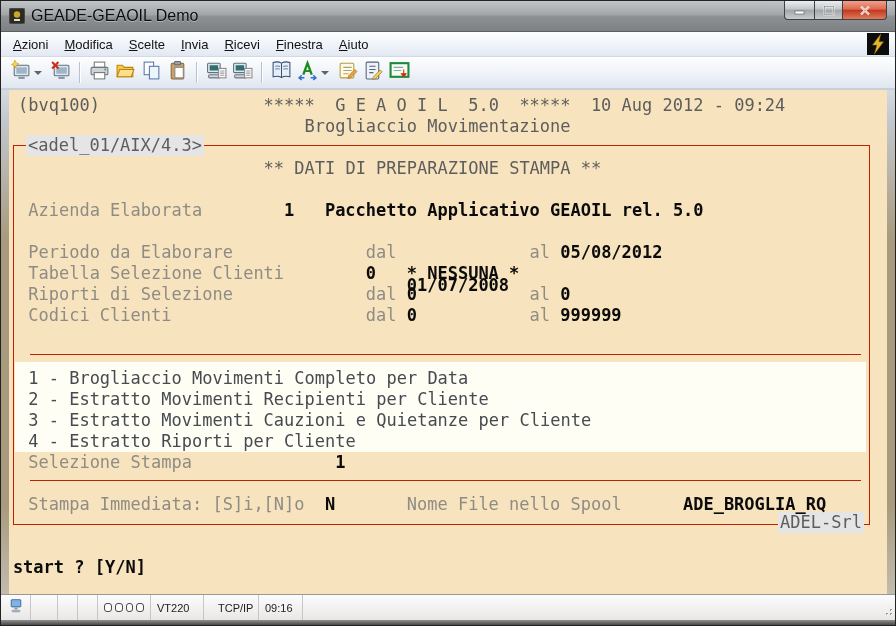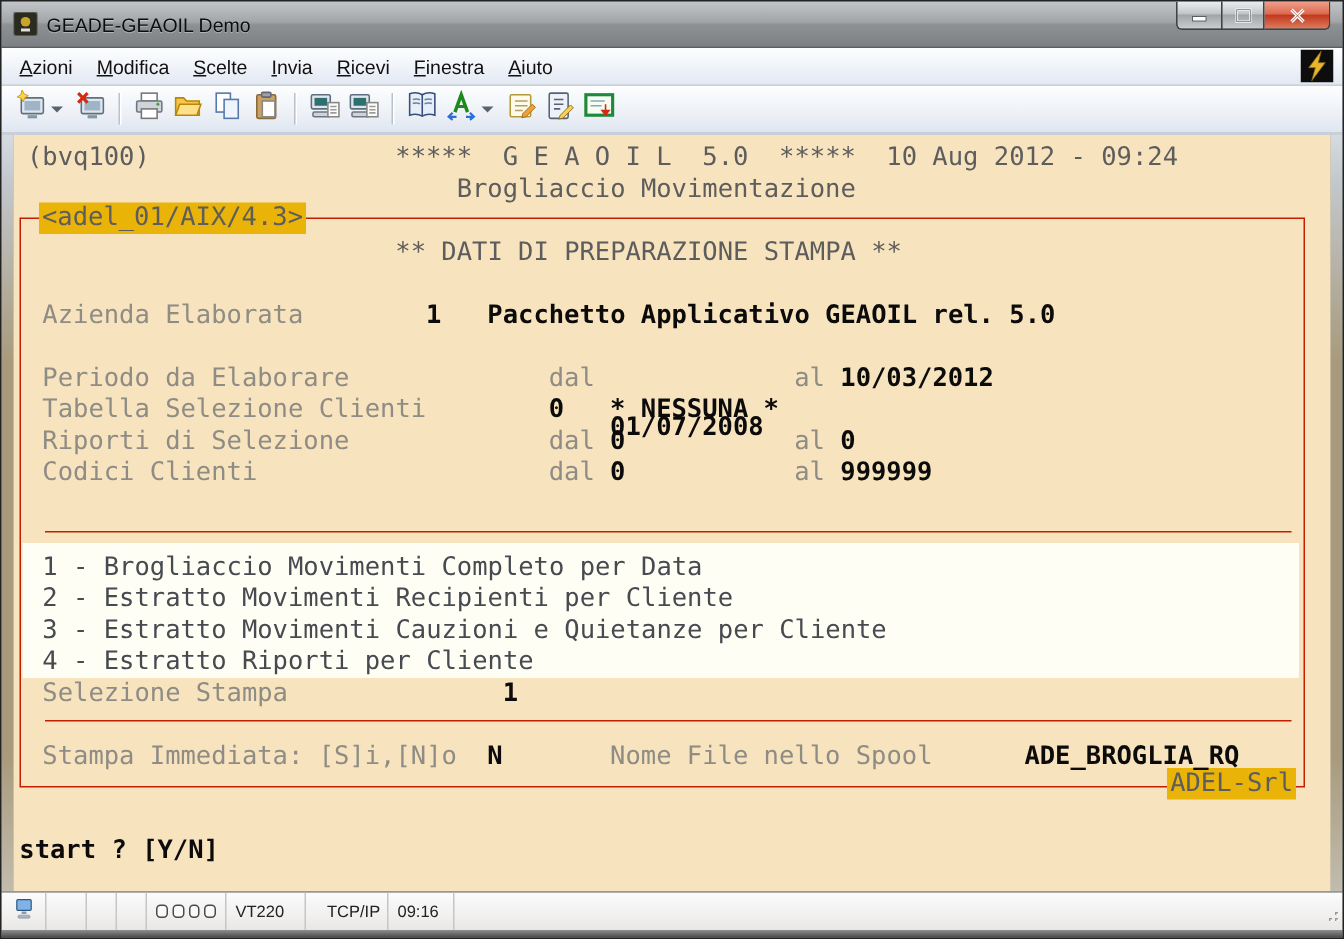--- a/index.html
+++ b/index.html
@@ -4,21 +4,21 @@
 <style>
   html,body{margin:0;padding:0;width:896px;height:626px;background:#6b6b6b;
     font-family:"Liberation Sans",sans-serif;-webkit-font-smoothing:antialiased;}
   .window{position:absolute;inset:0;width:894px;height:624px;border:1px solid #222;
     background:#8c8f93;overflow:hidden;}
   
   .titlebar{position:relative;height:30px;
     background:linear-gradient(180deg,#c2c5c8 0%,#a3a6a9 45%,#8e9194 52%,#7e8184 100%);
     border-bottom:1px solid #5c5f62;display:flex;align-items:center;}
   .app-icon{width:16px;height:16px;margin:0 6px 0 8px;display:inline-block;}
-  .title-text{font-size:13px;color:#0c0c0c;text-shadow:0 1px 0 rgba(255,255,255,.35);}
+  .title-text{font-size:16px;color:#0c0c0c;text-shadow:0 1px 0 rgba(255,255,255,.35);}
   .win-controls{position:absolute;top:0;right:8px;display:flex;}
   .wbtn{height:19px;border:1px solid #3f4143;border-top:none;margin-left:0;
     background:linear-gradient(180deg,#eceff1 0%,#c3c6c9 45%,#a2a5a8 50%,#c9ccce 100%);
     display:flex;align-items:center;justify-content:center;box-sizing:border-box;}
   .wbtn.min{width:30px;border-radius:0 0 0 4px;border-right:none;}
   .wbtn.max{width:29px;}
   .wbtn.close{width:44px;border-radius:0 0 4px 0;border-left:none;
     background:linear-gradient(180deg,#f0a08c 0%,#dd6a50 45%,#c13a20 52%,#e07a5c 100%);}
   
   .menubar{position:relative;height:24px;border-bottom:1px solid #d4d9e2;
@@ -45,21 +45,21 @@
   .seg{position:absolute;white-space:pre;}
   .seg.h{color:#5d5d5d;}
   .seg.g{color:#8f8c85;}
   .seg.d{color:#474b51;}
   .seg.b{color:#0b0b0b;font-weight:bold;}
   .white-strip{position:absolute;left:6px;top:272px;width:851px;height:90px;background:#fffef4;z-index:1;}
   .red-box{position:absolute;left:4px;top:55px;width:855px;height:378px;
     border:1.5px solid #c41e00;z-index:2;pointer-events:none;}
   .red-hline{position:absolute;left:21px;width:831px;height:0;border-top:1.5px solid #c41e00;z-index:2;}
   .hline1{top:264px;} .hline2{top:390px;}
-  .box-label{position:absolute;z-index:3;color:#5d5d5d;background:#eab308;padding:0 2px;white-space:pre;}
+  .box-label{position:absolute;z-index:3;color:#5d5d5d;background:#e5e5e5;padding:0 2px;white-space:pre;}
   .box-label.tl{left:17px;top:45px;}
   .box-label.tr{right:23px;top:45px;}
   .box-label.br{right:23px;top:422px;}
   .term-text{position:absolute;inset:0;z-index:4;}
   
   .statusbar{height:25px;border-top:1px solid #989898;
     background:linear-gradient(180deg,#fcfcfc 0%,#efeeed 70%,#e8e7e6 100%);
     display:flex;align-items:stretch;font-size:11px;color:#222;position:relative;}
   .scell{border-right:1px solid #c6c6c6;display:flex;align-items:center;padding:0 6px;box-sizing:border-box;}
   .scell.icon{width:30px;justify-content:center;padding:0;}
@@ -244,21 +244,21 @@
           <span class="seg h" style="left: 581.88px; top: 5px;">10 Aug 2012 - 09:24</span>
           <span class="seg h" style="left: 295.44px; top: 26px;">Brogliaccio Movimentazione</span>
           <span class="seg h" style="left: 254.52px; top: 68px;">** DATI DI PREPARAZIONE STAMPA **</span>
           <span class="seg g" style="left: 19.23px; top: 110px;">Azienda Elaborata</span>
           <span class="seg b" style="left: 274.98px; top: 110px;">1</span>
           <span class="seg b" style="left: 315.9px; top: 110px;">Pacchetto Applicativo GEAOIL rel. 5.0</span>
           <span class="seg g" style="left: 19.23px; top: 152px;">Periodo da Elaborare</span>
           <span class="seg g" style="left: 356.82px; top: 152px;">dal</span>
           <span class="seg b" style="left: 397.74px; top: 152px; margin-top: 33px;">01/07/2008</span>
           <span class="seg g" style="left: 520.5px; top: 152px;">al</span>
-          <span class="seg b" style="left: 551.19px; top: 152px;">10/03/2012</span>
+          <span class="seg b" style="left: 551.19px; top: 152px;">05/08/2012</span>
           <span class="seg g" style="left: 19.23px; top: 173px;">Tabella Selezione Clienti</span>
           <span class="seg b" style="left: 356.82px; top: 173px;">0</span>
           <span class="seg b" style="left: 397.74px; top: 173px;">* NESSUNA *</span>
           <span class="seg g" style="left: 19.23px; top: 194px;">Riporti di Selezione</span>
           <span class="seg g" style="left: 356.82px; top: 194px;">dal</span>
           <span class="seg b" style="left: 397.74px; top: 194px;">0</span>
           <span class="seg g" style="left: 520.5px; top: 194px;">al</span>
           <span class="seg b" style="left: 551.19px; top: 194px;">0</span>
           <span class="seg g" style="left: 19.23px; top: 215px;">Codici Clienti</span>
           <span class="seg g" style="left: 356.82px; top: 215px;">dal</span>

